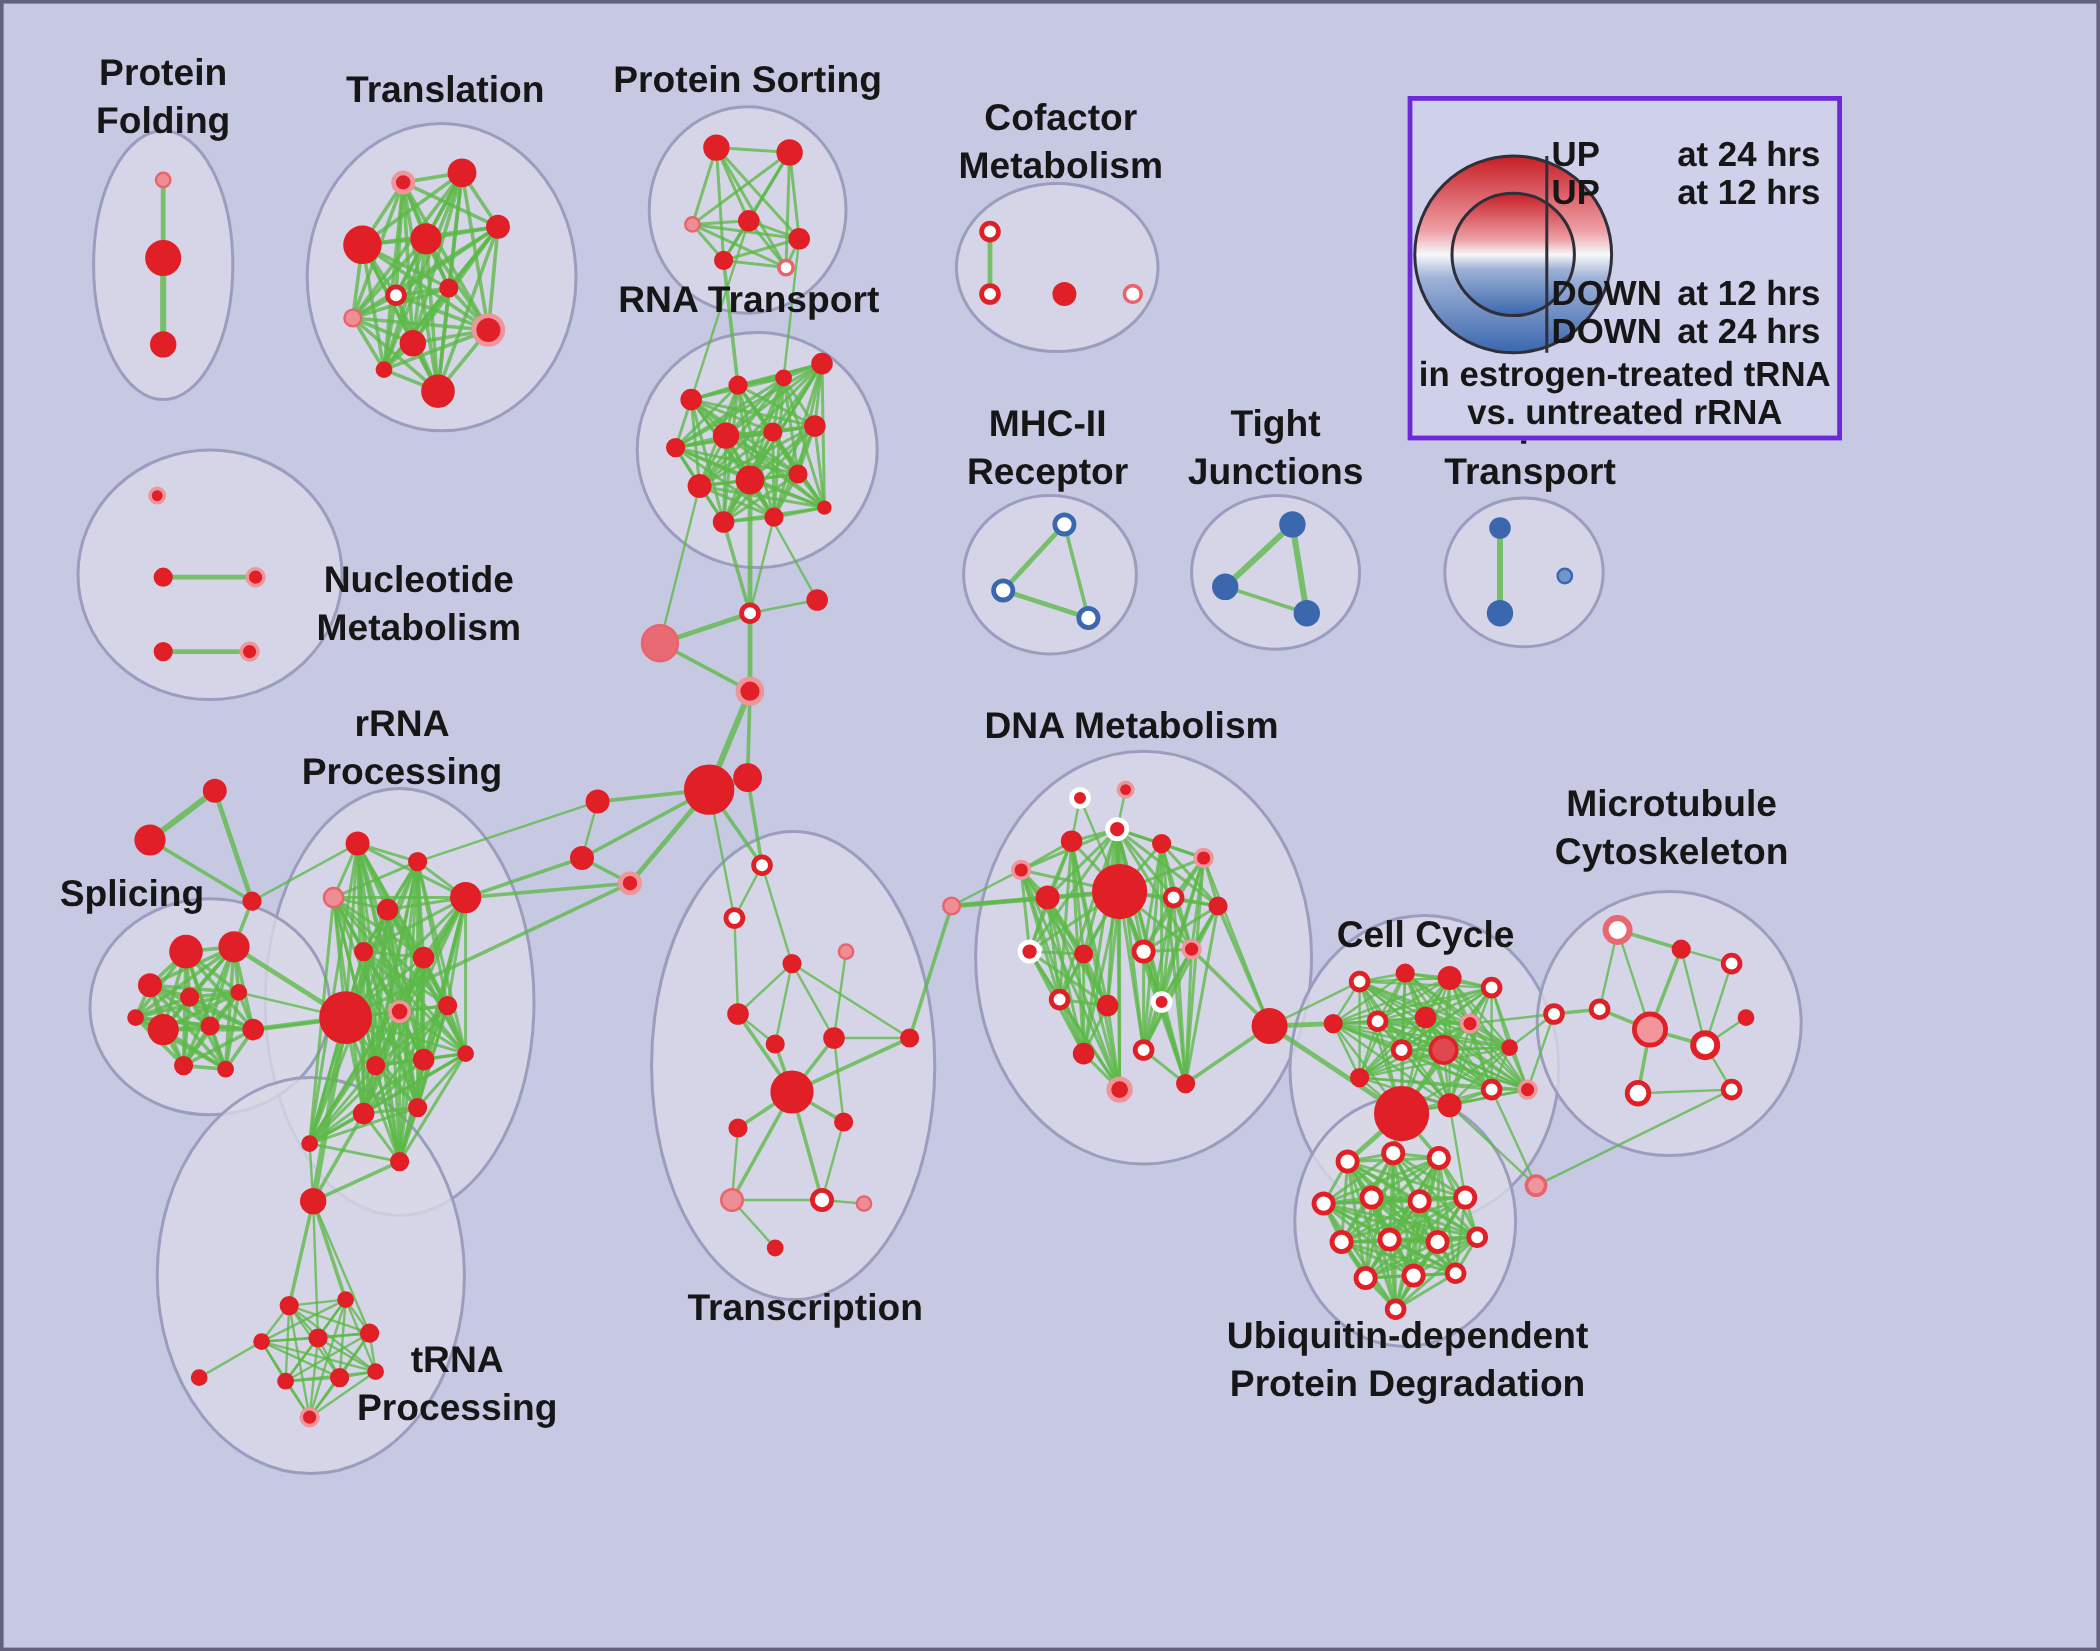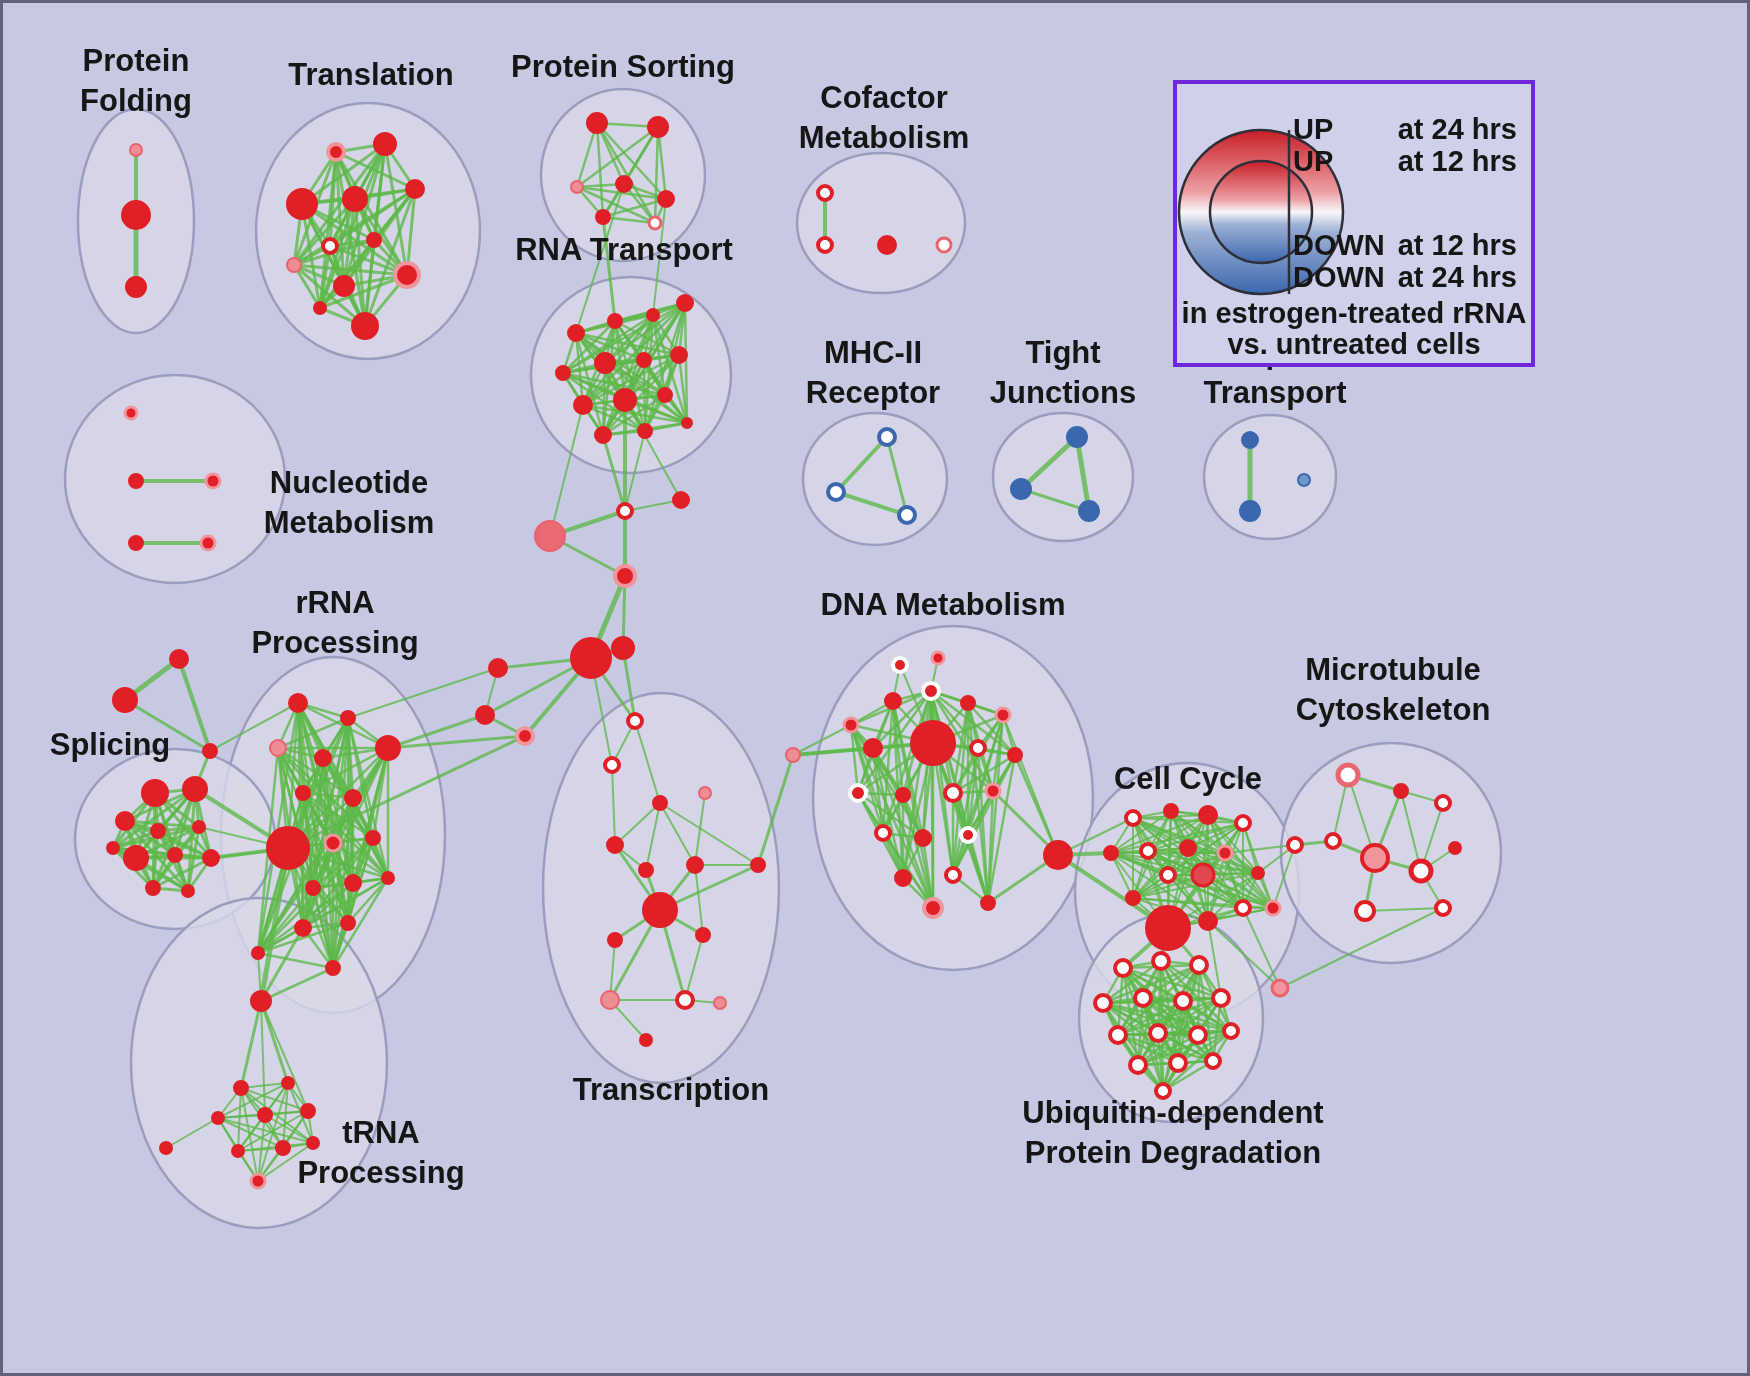--- a/index.html
+++ b/index.html
@@ -1134,16 +1134,16 @@
         <line x1="112" y1="46" x2="112" y2="210" stroke="#2f2f3a" stroke-width="2.5"></line>
       </svg>
     <div class="legend-text lg-label lg-r0">UP</div>
     <div class="legend-text lg-time  lg-r0">at 24 hrs</div>
     <div class="legend-text lg-label lg-r1">UP</div>
     <div class="legend-text lg-time  lg-r1">at 12 hrs</div>
     <div class="legend-text lg-label lg-r2">DOWN</div>
     <div class="legend-text lg-time  lg-r2">at 12 hrs</div>
     <div class="legend-text lg-label lg-r3">DOWN</div>
     <div class="legend-text lg-time  lg-r3">at 24 hrs</div>
-    <div class="legend-text lg-footer lg-f0">in estrogen-treated rRNA</div>
-    <div class="legend-text lg-footer lg-f1">vs. untreated cells</div>
+    <div class="legend-text lg-footer lg-f0">in estrogen-treated tRNA</div>
+    <div class="legend-text lg-footer lg-f1">vs. untreated rRNA</div>
   </div>
 </div>
 
 </body></html>

